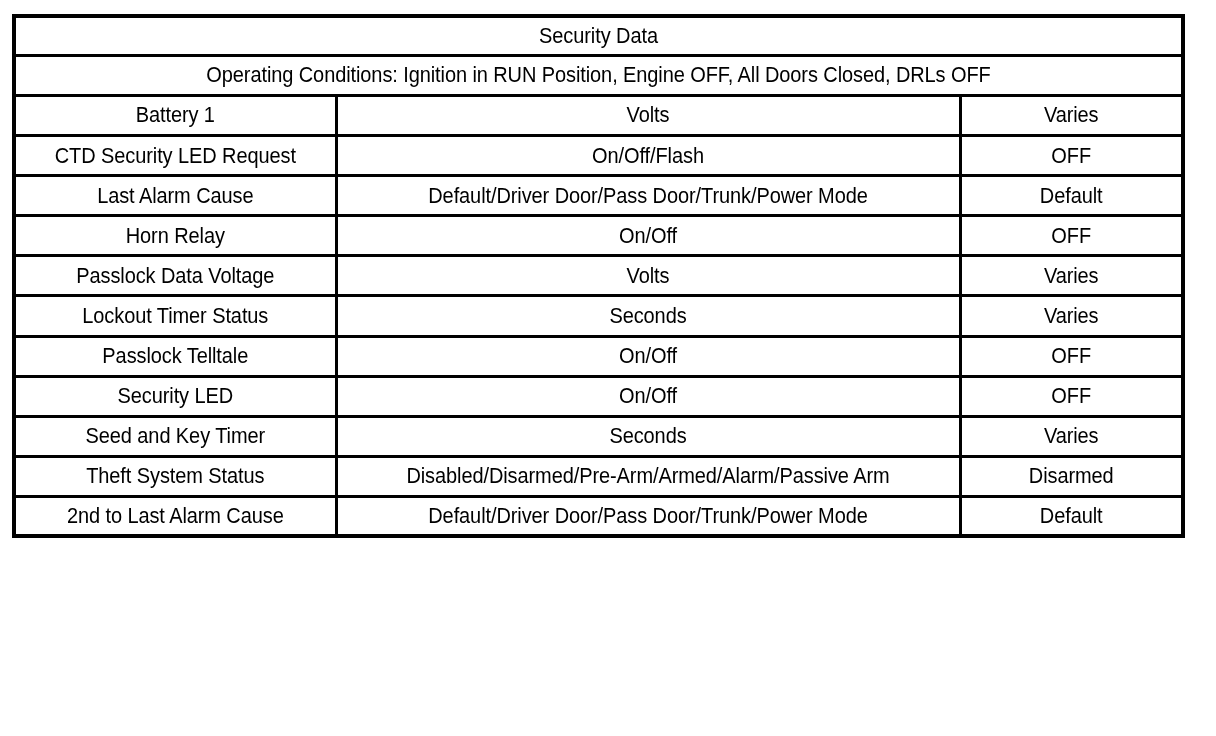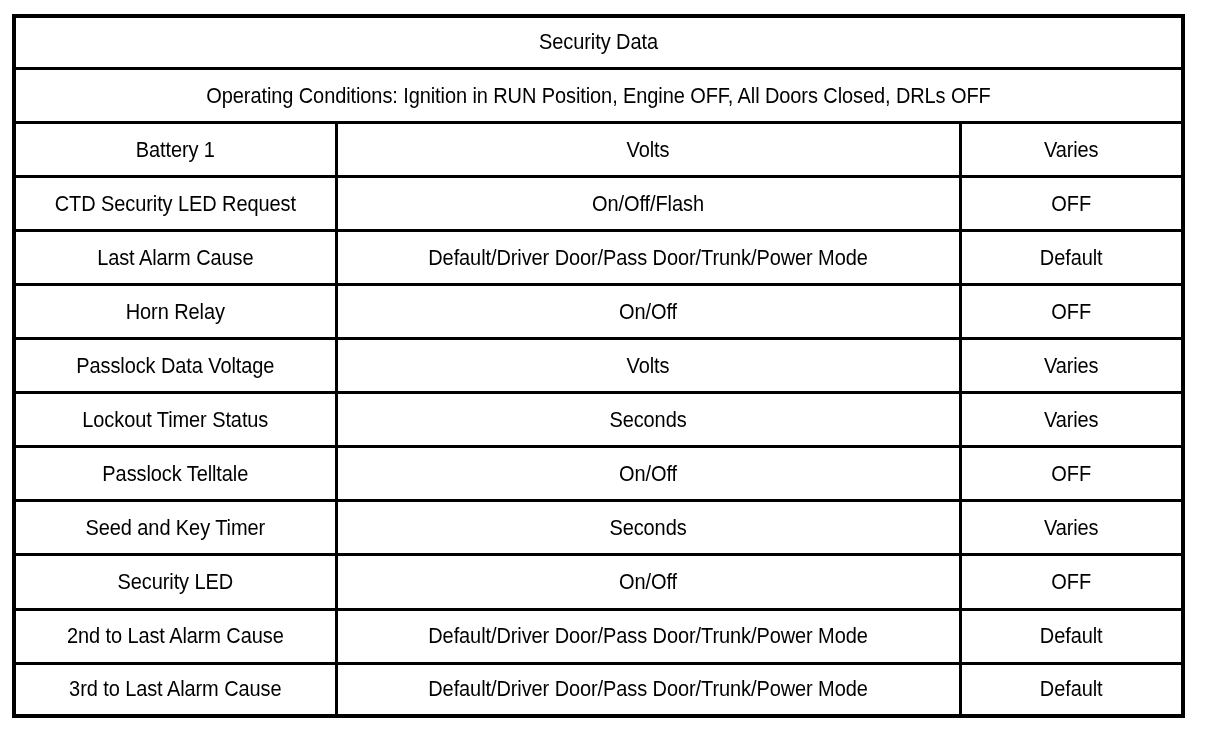--- a/index.html
+++ b/index.html
@@ -14,21 +14,21 @@
     font-family: "Liberation Sans", "DejaVu Sans", sans-serif;
     color: #000000;
     -webkit-font-smoothing: none;
   }
 
   #table-wrap {
     position: absolute;
     left: 12px;
     top: 14px;
     width: 1173px;
-    height: 704px;
+    height: 524px;
     box-sizing: border-box;
     border: 4px solid #000;
     background: #fff;
   }
 
   table.sec-table {
     width: 100%;
     height: 100%;
     border-collapse: collapse;
     table-layout: fixed;
@@ -139,34 +139,34 @@
         <td>Lockout Timer Status</td>
         <td>Seconds</td>
         <td>Varies</td>
       </tr>
       <tr class="row-data">
         <td>Passlock Telltale</td>
         <td>On/Off</td>
         <td>OFF</td>
       </tr>
       <tr class="row-data">
+        <td>Security LED</td>
+        <td>On/Off</td>
+        <td>OFF</td>
+      </tr>
+      <tr class="row-data">
         <td>Seed and Key Timer</td>
         <td>Seconds</td>
         <td>Varies</td>
       </tr>
       <tr class="row-data">
-        <td>Security LED</td>
-        <td>On/Off</td>
-        <td>OFF</td>
+        <td>Theft System Status</td>
+        <td class="cell-tight">Disabled/Disarmed/Pre-Arm/Armed/Alarm/Passive Arm</td>
+        <td>Disarmed</td>
       </tr>
       <tr class="row-data">
         <td>2nd to Last Alarm Cause</td>
-        <td class="cell-tight">Default/Driver Door/Pass Door/Trunk/Power Mode</td>
-        <td>Default</td>
-      </tr>
-      <tr class="row-data">
-        <td>3rd to Last Alarm Cause</td>
         <td class="cell-tight">Default/Driver Door/Pass Door/Trunk/Power Mode</td>
         <td>Default</td>
       </tr>
     </tbody>
   </table>
 </div>
 
 </body></html>

